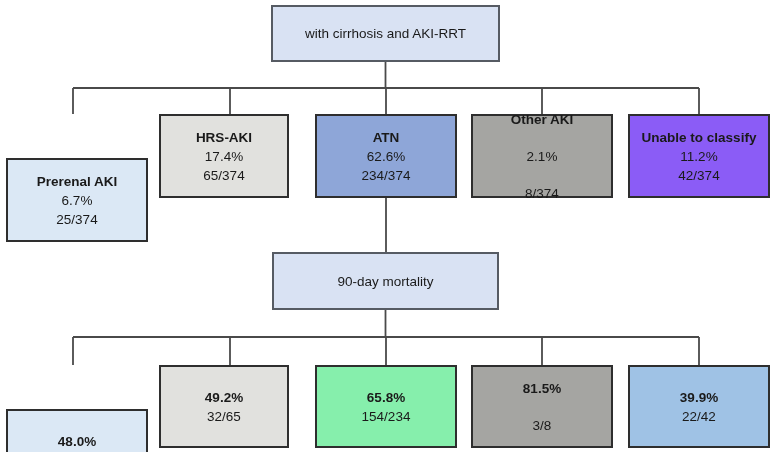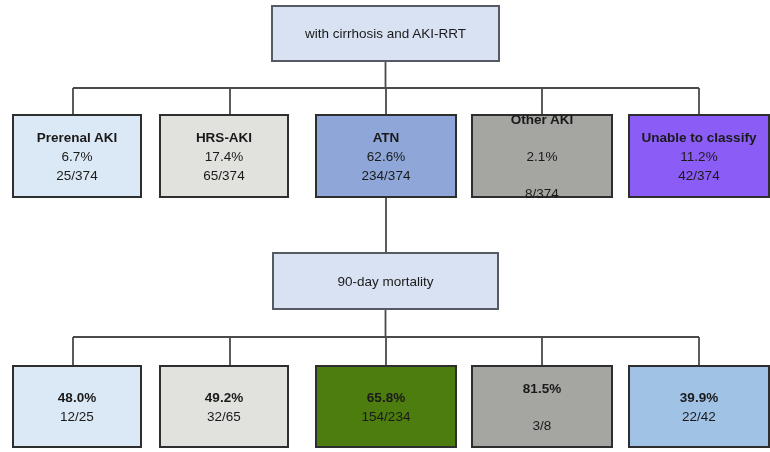--- a/index.html
+++ b/index.html
@@ -38,21 +38,21 @@
   .box-title { font-weight: bold; }
 
   
   .node-root { left: 271px; top: 5px; width: 229px; height: 57px; }
 
   
   .row-cat .box, .cat-box { top: 114px; height: 84px; }
   
   .mort-box { top: 365px; height: 83px; }
 
-  .col-0 { left: 12px;   width: 130px; }
+  .col-0 { left: 6px;   width: 142px; margin-top: 44px; }
   .col-1 { left: 159px; width: 130px; }
   .col-2 { left: 315px; width: 142px; }
   .col-3 { left: 471px; width: 142px; gap: 18px; }
   .col-4 { left: 628px; width: 142px; }
 
   
   .node-mortality { left: 272px; top: 252px; width: 227px; height: 58px; }
 </style>
 </head>
 <body>
@@ -123,21 +123,21 @@
   <div class="box dark-border mort-box col-0" style="background-color: rgb(219, 232, 245);">
     <div class="box-title">48.0%</div>
     <div>12/25</div>
   </div>
 
   <div class="box dark-border mort-box col-1" style="background-color: rgb(225, 225, 222);">
     <div class="box-title">49.2%</div>
     <div>32/65</div>
   </div>
 
-  <div class="box dark-border mort-box col-2" style="background-color: #4d7c0f;">
+  <div class="box dark-border mort-box col-2" style="background-color: #86efac;">
     <div class="box-title">65.8%</div>
     <div>154/234</div>
   </div>
 
   <div class="box dark-border mort-box col-3" style="background-color: rgb(165, 165, 162);">
     <div class="box-title">81.5%</div>
     <div>3/8</div>
   </div>
 
   <div class="box dark-border mort-box col-4" style="background-color: rgb(159, 194, 229);">

